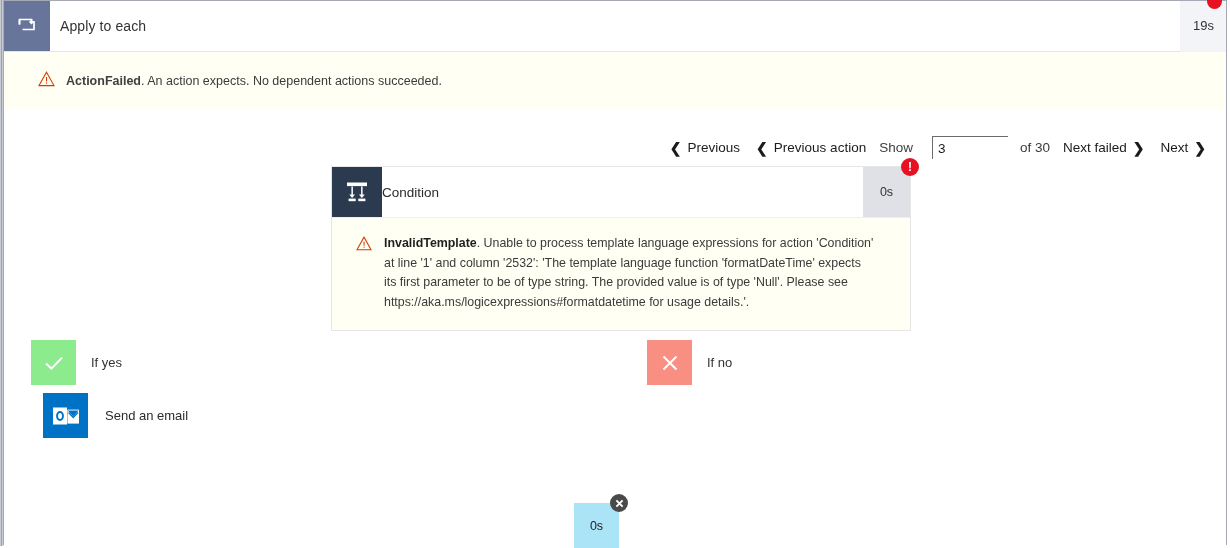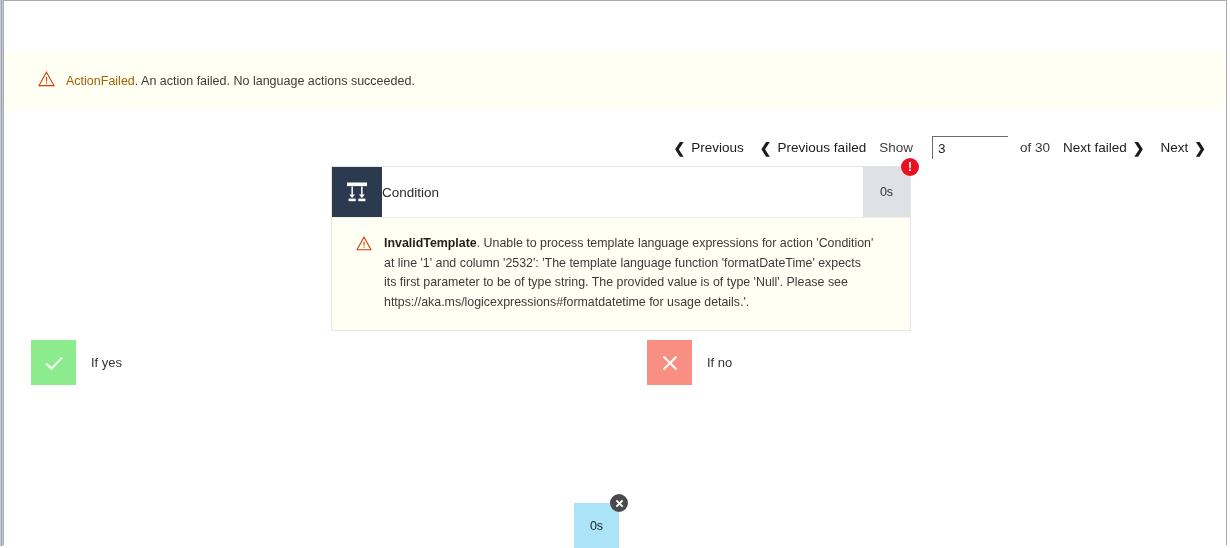--- a/index.html
+++ b/index.html
@@ -125,22 +125,22 @@
     margin-right: 11px;
     flex: 0 0 auto;
     display: block;
   }
   .error-banner .msg {
     font-size: 12.5px;
     color: #3b3b3b;
     line-height: 1.5;
   }
   .error-banner .msg b {
-    font-weight: normal;
-    color: #a16207;
+    font-weight: bold;
+    color: #404040;
   }
 
   
   .canvas {
     position: absolute;
     left: 4px;
     top: 110px;
     width: 1222px;
     height: 435px;
     background: #ffffff;
@@ -350,43 +350,57 @@
 </style>
 </head>
 <body>
 
 <div class="screen">
 
   <div class="outer-frame-shadow"></div>
   <div class="outer-frame-shadow2"></div>
   <div class="outer-frame"></div>
 
+  <div class="titlebar">
+    <div class="titlebar-icon">
+      <svg width="22" height="22" viewBox="0 0 22 22" aria-hidden="true">
+        <path d="M3.5 9.5 V4.5 H15.5 V8" fill="none" stroke="#ffffff" stroke-width="1.7"></path>
+        <path d="M18 6 V14.5 H6.5" fill="none" stroke="#ffffff" stroke-width="1.7"></path>
+        <path d="M15.5 4.5 L15.5 8 M13.6 6.3 L15.5 8.3 L17.4 6.3" fill="none" stroke="#ffffff" stroke-width="1.7"></path>
+        <path d="M3.5 9.5 L3.5 5" fill="none" stroke="#ffffff" stroke-width="1.7"></path>
+      </svg>
+    </div>
+    <div class="titlebar-title">Apply to each</div>
+    <div class="titlebar-dur-bg"></div>
+    <div class="titlebar-duration">19s</div>
+    <div class="corner-badge"></div>
+  </div>
 
   <div class="error-banner">
     <span class="warn-ico">
       <svg width="17" height="16" viewBox="0 0 17 16" aria-hidden="true">
         <path d="M8.5 1.2 L16 14.6 H1 Z" fill="none" stroke="#d83b01" stroke-width="1.1"></path>
         <rect x="8" y="6" width="1.1" height="4.4" fill="#d83b01"></rect>
         <rect x="8" y="11.4" width="1.1" height="1.2" fill="#d83b01"></rect>
       </svg>
     </span>
-    <span class="msg"><b>ActionFailed</b><span>. An action failed. No language actions succeeded.</span></span>
+    <span class="msg"><b>ActionFailed</b><span>. An action expects. No dependent actions succeeded.</span></span>
   </div>
 
   <div class="canvas">
 
     <div class="pager">
       <span class="pager-btn">
         <span class="chev">❮</span>
         <span>Previous</span>
       </span>
       <span class="pager-gap"></span>
       <span class="pager-btn">
         <span class="chev">❮</span>
-        <span>Previous failed</span>
+        <span>Previous action</span>
       </span>
       <span class="pager-gap-sm"></span>
       <span class="show-label">Show</span>
       <input class="show-input" type="text" value="3" style="">
       <span class="of-count">of 30</span>
       <span class="pager-gap-sm"></span>
       <span class="pager-btn">
         <span>Next failed</span>
         <span class="chev">❯</span>
       </span>
@@ -439,20 +453,33 @@
 
     <div class="branch branch-no">
       <div class="branch-ico no">
         <svg width="26" height="26" viewBox="0 0 26 26" aria-hidden="true">
           <path d="M6.5 6.5 L19.5 19.5 M19.5 6.5 L6.5 19.5" fill="none" stroke="#ffffff" stroke-width="2"></path>
         </svg>
       </div>
       <div class="branch-label">If no</div>
     </div>
 
+    <div class="email-node">
+      <div class="email-ico">
+        <svg width="30" height="26" viewBox="0 0 30 26" aria-hidden="true">
+          <rect x="2" y="4.5" width="14" height="17" fill="#ffffff"></rect>
+          <ellipse cx="9" cy="13" rx="3.9" ry="4.9" fill="#0072c6"></ellipse>
+          <ellipse cx="9" cy="13" rx="2" ry="2.9" fill="#ffffff"></ellipse>
+          <path d="M16.4 6.6 L28 6.6 L28 20.6 L16.4 20.6 Z" fill="#ffffff"></path>
+          <path d="M16.8 7.6 L27.6 7.6 L22.2 13.6 Z" fill="#0072c6"></path>
+          <path d="M17.6 9.6 L22.2 14.4 L27 9.6" fill="none" stroke="#0072c6" stroke-width="1.4"></path>
+        </svg>
+      </div>
+      <div class="email-label">Send an email</div>
+    </div>
 
     <div class="email-dur">
       <span>0s</span>
       <span class="email-dur-badge">
         <svg width="11" height="11" viewBox="0 0 11 11" aria-hidden="true">
           <path d="M2.4 2.4 L8.6 8.6 M8.6 2.4 L2.4 8.6" fill="none" stroke="#ffffff" stroke-width="1.9"></path>
         </svg>
       </span>
     </div>
 

